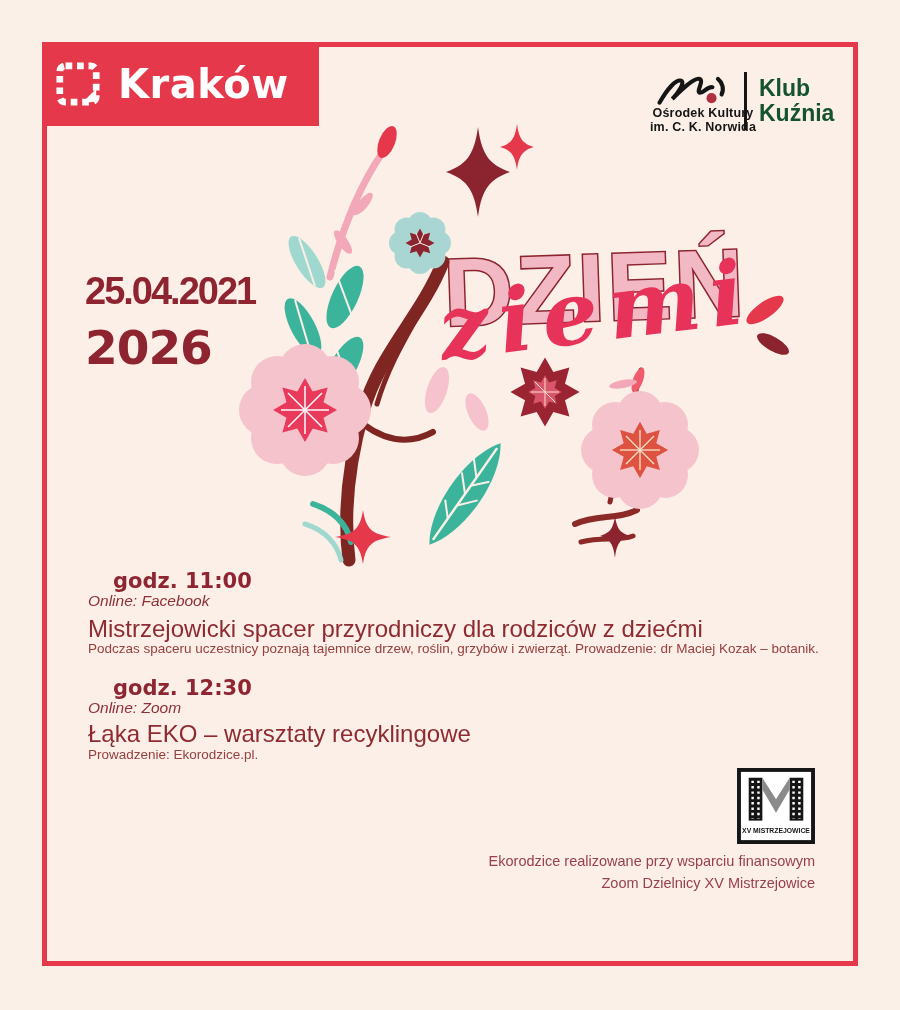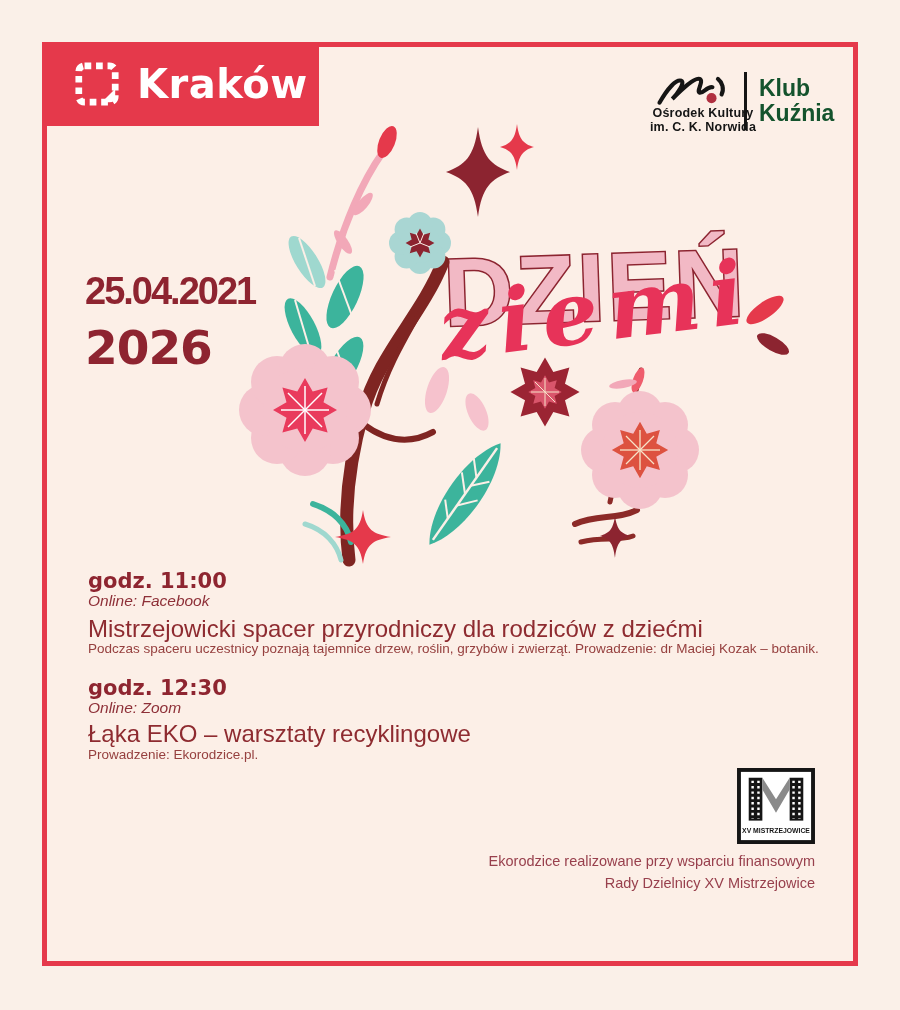--- a/index.html
+++ b/index.html
@@ -4,41 +4,41 @@
 <style>
   * { margin:0; padding:0; box-sizing:border-box; }
   html,body { width:900px; height:1010px; }
   body { font-family:"Liberation Sans", sans-serif; background:#faf0e8; }
   .poster { position:relative; width:900px; height:1010px; background:#faf0e8; overflow:hidden; }
   .inner-bg { position:absolute; left:47px; top:47px; width:806px; height:914px; background:#fcefe7; }
   .frame { position:absolute; left:42px; top:42px; width:816px; height:924px; border:5px solid #e5394b; }
 
   
   .krakow-banner { position:absolute; left:42px; top:42px; width:277px; height:84px; background:#e5394b;
-                   display:flex; align-items:center; padding-left:32px; gap:17px; }
+                   display:flex; align-items:center; padding-left:13px; gap:17px; }
   .krakow-label { color:#ffffff; font-family:"DejaVu Sans", sans-serif; font-weight:bold; font-size:40px; letter-spacing:0.5px; }
 
   
   .norwida-sig { position:absolute; left:650px; top:68px; }
   .norwida-text { position:absolute; left:648px; top:107px; width:110px; text-align:center;
                   font-size:12.5px; font-weight:bold; color:#151515; line-height:13.5px; letter-spacing:0.2px; }
   .logo-divider { position:absolute; left:744px; top:72px; width:3px; height:58px; background:#151515; }
   .klub-text { position:absolute; left:759px; top:76px; font-size:23px; font-weight:bold; color:#14532d; line-height:25px; }
 
   
   .date-line1 { position:absolute; left:85px; top:270px; font-family:Liberation Sans, sans-serif;
                 font-weight:bold; font-size:38px; letter-spacing:-2px; color:#8e2430; }
   .date-line2 { position:absolute; left:85px; top:320px; font-family:"DejaVu Sans", sans-serif;
                 font-weight:bold; font-size:47px; letter-spacing:-1px; color:#8e2430; }
 
   .illustration { position:absolute; left:225px; top:112px; width:570px; height:460px; }
 
   
   .ev { position:absolute; left:88px; color:#8e2530; }
-  .ev-time { font-family:"DejaVu Sans", sans-serif; font-weight:bold; font-size:21px; }
+  .ev-time { font-family:"DejaVu Sans", sans-serif; font-weight:bold; font-size:21px;margin-left:25px; }
   .ev-platform { font-style:italic; font-size:15.5px; color:#8e3038; }
   .ev-title { font-size:24px; color:#8e2b30; white-space:nowrap; }
   .ev-desc { font-size:13.5px; color:#96403f; white-space:nowrap; }
 
   
   .xv-logo { position:absolute; left:737px; top:768px; }
   .funding { position:absolute; right:85px; top:851px; text-align:right; font-size:14.5px;
              line-height:21.5px; color:#98404d; }
 
   
@@ -249,16 +249,16 @@
       <line x1="16" y1="13" x2="16" y2="52"></line>
         <line x1="22" y1="13" x2="22" y2="52"></line>
       <line x1="58" y1="13" x2="58" y2="52"></line>
         <line x1="64" y1="13" x2="64" y2="52"></line>
     </g>
     <text x="40" y="67" text-anchor="middle" font-size="7" font-weight="bold" fill="#151515" font-family="Liberation Sans, sans-serif">XV MISTRZEJOWICE</text>
   </svg>
 
   <div class="funding">
     <div>Ekorodzice realizowane przy wsparciu finansowym</div>
-    <div>Rady Dzielnicy XV Mistrzejowice</div>
+    <div>Zoom Dzielnicy XV Mistrzejowice</div>
   </div>
 
 </div>
 
 </body></html>

